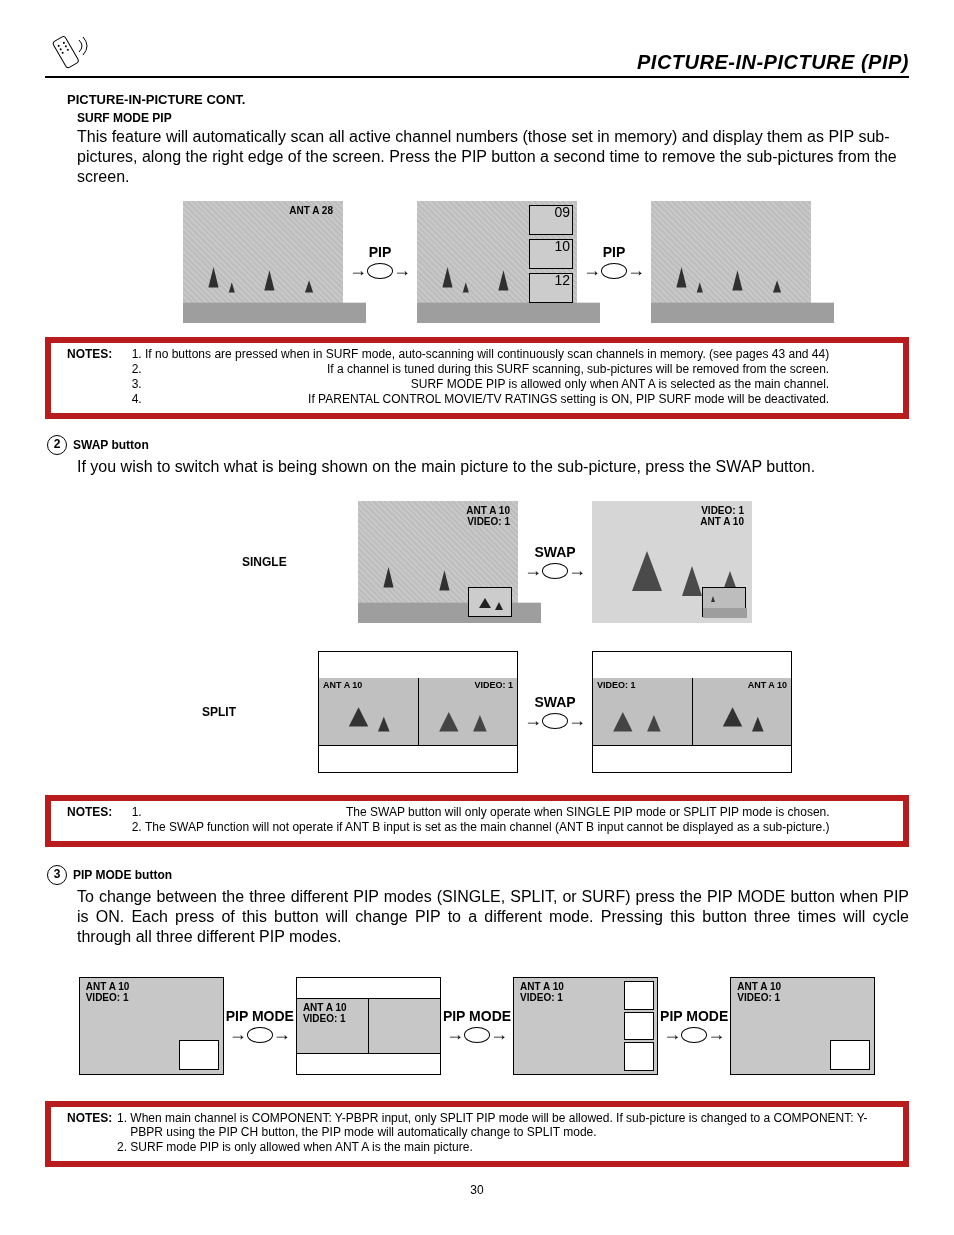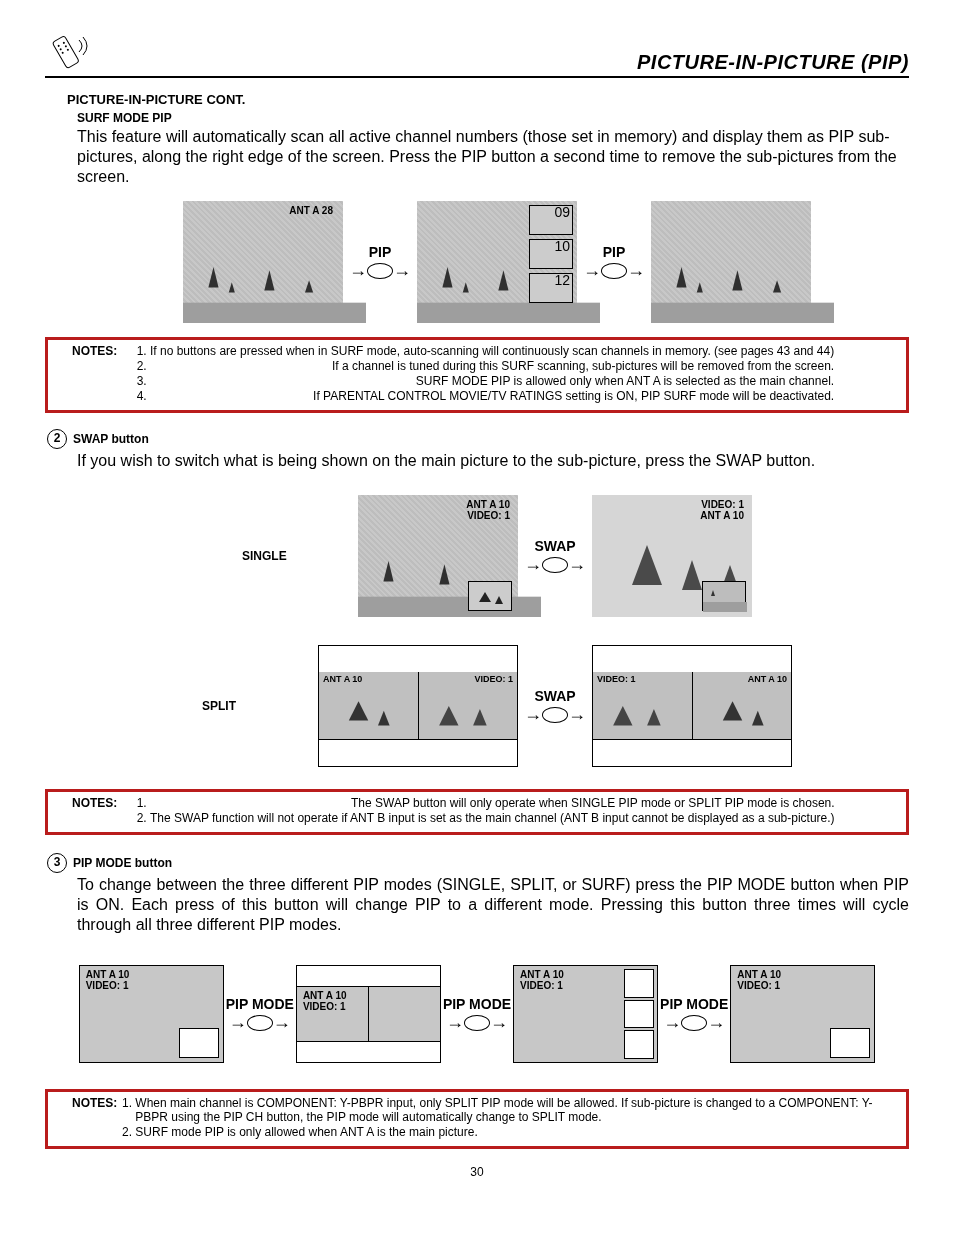--- a/index.html
+++ b/index.html
@@ -71,23 +71,23 @@
     border:1px solid #000; box-sizing:border-box;
   }
   .sub-box .lb { font-size:14px; font-weight:normal; position:absolute; top:-2px; right:2px; }
   .chain {
     display:flex; align-items:center; gap:2px;
   }
   .btn-label { font-size:14px; font-weight:bold; text-align:center; }
   .btn-oval { width:24px; height:14px; border:1.5px solid #000; border-radius:50%; margin:0 auto; }
   .arrow { font-size:18px; font-weight:bold; }
   .notes-box {
-    border:3px solid #b91c1c;
+    border:6px solid #b91c1c;
     margin: 6px 0 16px 0;
-    padding: 4px 8px 6px 24px;
+    padding: 4px 8px 6px 16px;
     font-size:12px;
   }
   .notes-box .nt-label { font-weight:bold; }
   .notes-box ol { margin: 0; padding-left: 56px; }
   .notes-box ol li { margin-bottom:1px; }
   .step-circle {
     display:inline-block; width:18px; height:18px; border:1.5px solid #000; border-radius:50%;
     text-align:center; line-height:16px; font-size:12px; font-weight:bold; margin-right:6px;
     margin-left: 2px;
   }

